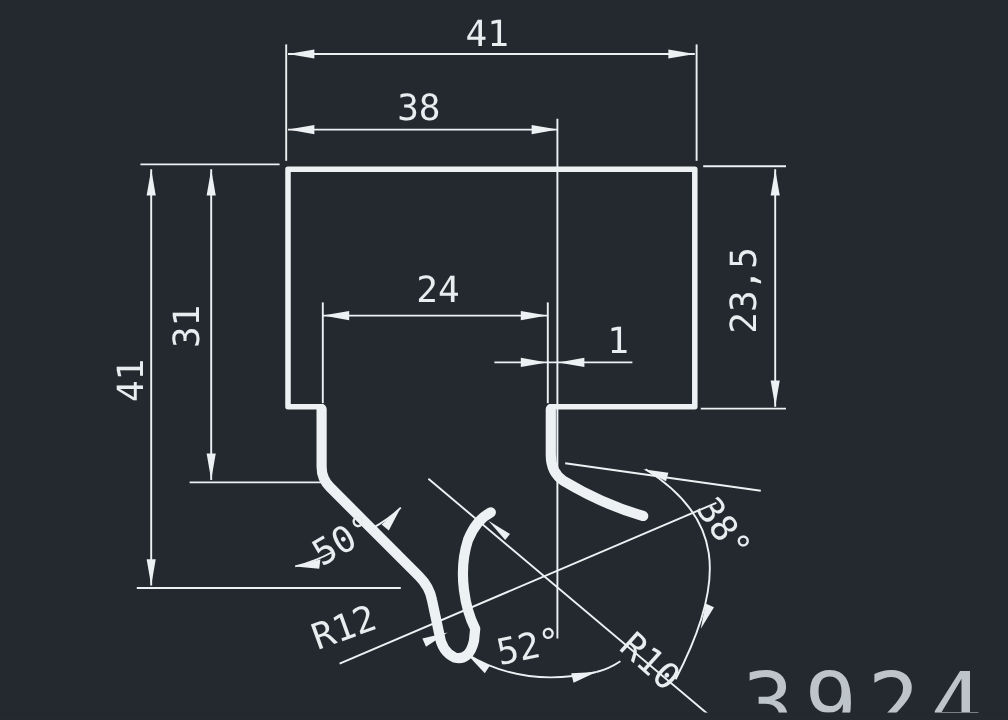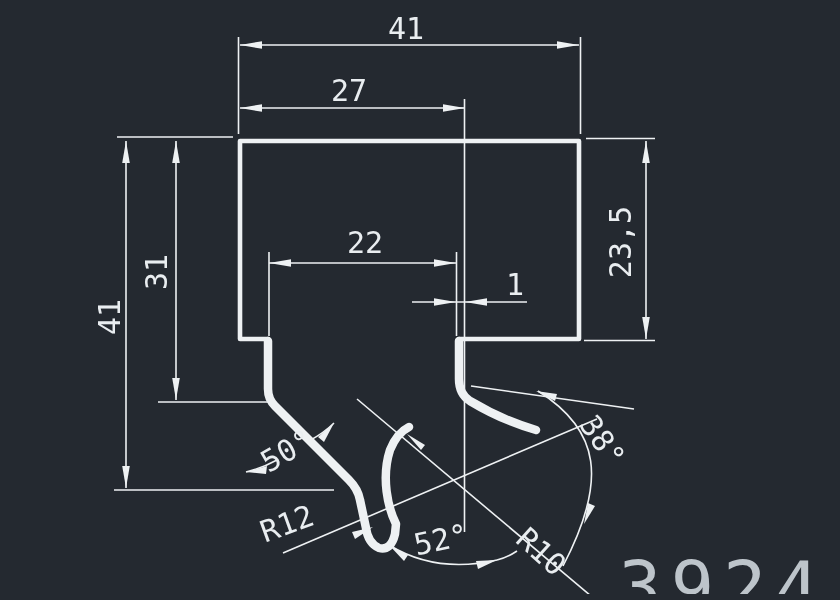--- a/index.html
+++ b/index.html
@@ -99,23 +99,23 @@
       <path d="M 268,341 L 268,389 Q 268,399 275,406 L 349,480
                Q 358,489 360,500 L 366,528 Q 368,543 379,548 Q 391,551 395,534
                L 396,524 C 388,508 381,478 390,450 C 394,440 401,431 409,427" stroke-width="8.5"></path>
 
       <path d="M 459,341 L 459,379 Q 459,394 470,401 C 490,413 515,424 536,430" stroke-width="8.5"></path>
     </g>
   </svg>
 
   <span class="dim" style="left:406px;top:29px;">41</span>
 
-  <span class="dim" style="left:349px;top:91px;">27</span>
+  <span class="dim" style="left:349px;top:91px;">38</span>
 
-  <span class="dim" style="left:365px;top:243px;">22</span>
+  <span class="dim" style="left:365px;top:243px;">24</span>
 
   <span class="dim" style="left:515px;top:285px;">1</span>
 
   <span class="dim rot-90" style="left:621px;top:242px;">23,5</span>
 
   <span class="dim rot-90" style="left:110px;top:317px;">41</span>
 
   <span class="dim rot-90" style="left:157px;top:272px;">31</span>
 
   <span class="dim rot-m30" style="left:287px;top:451px;">50°</span>

